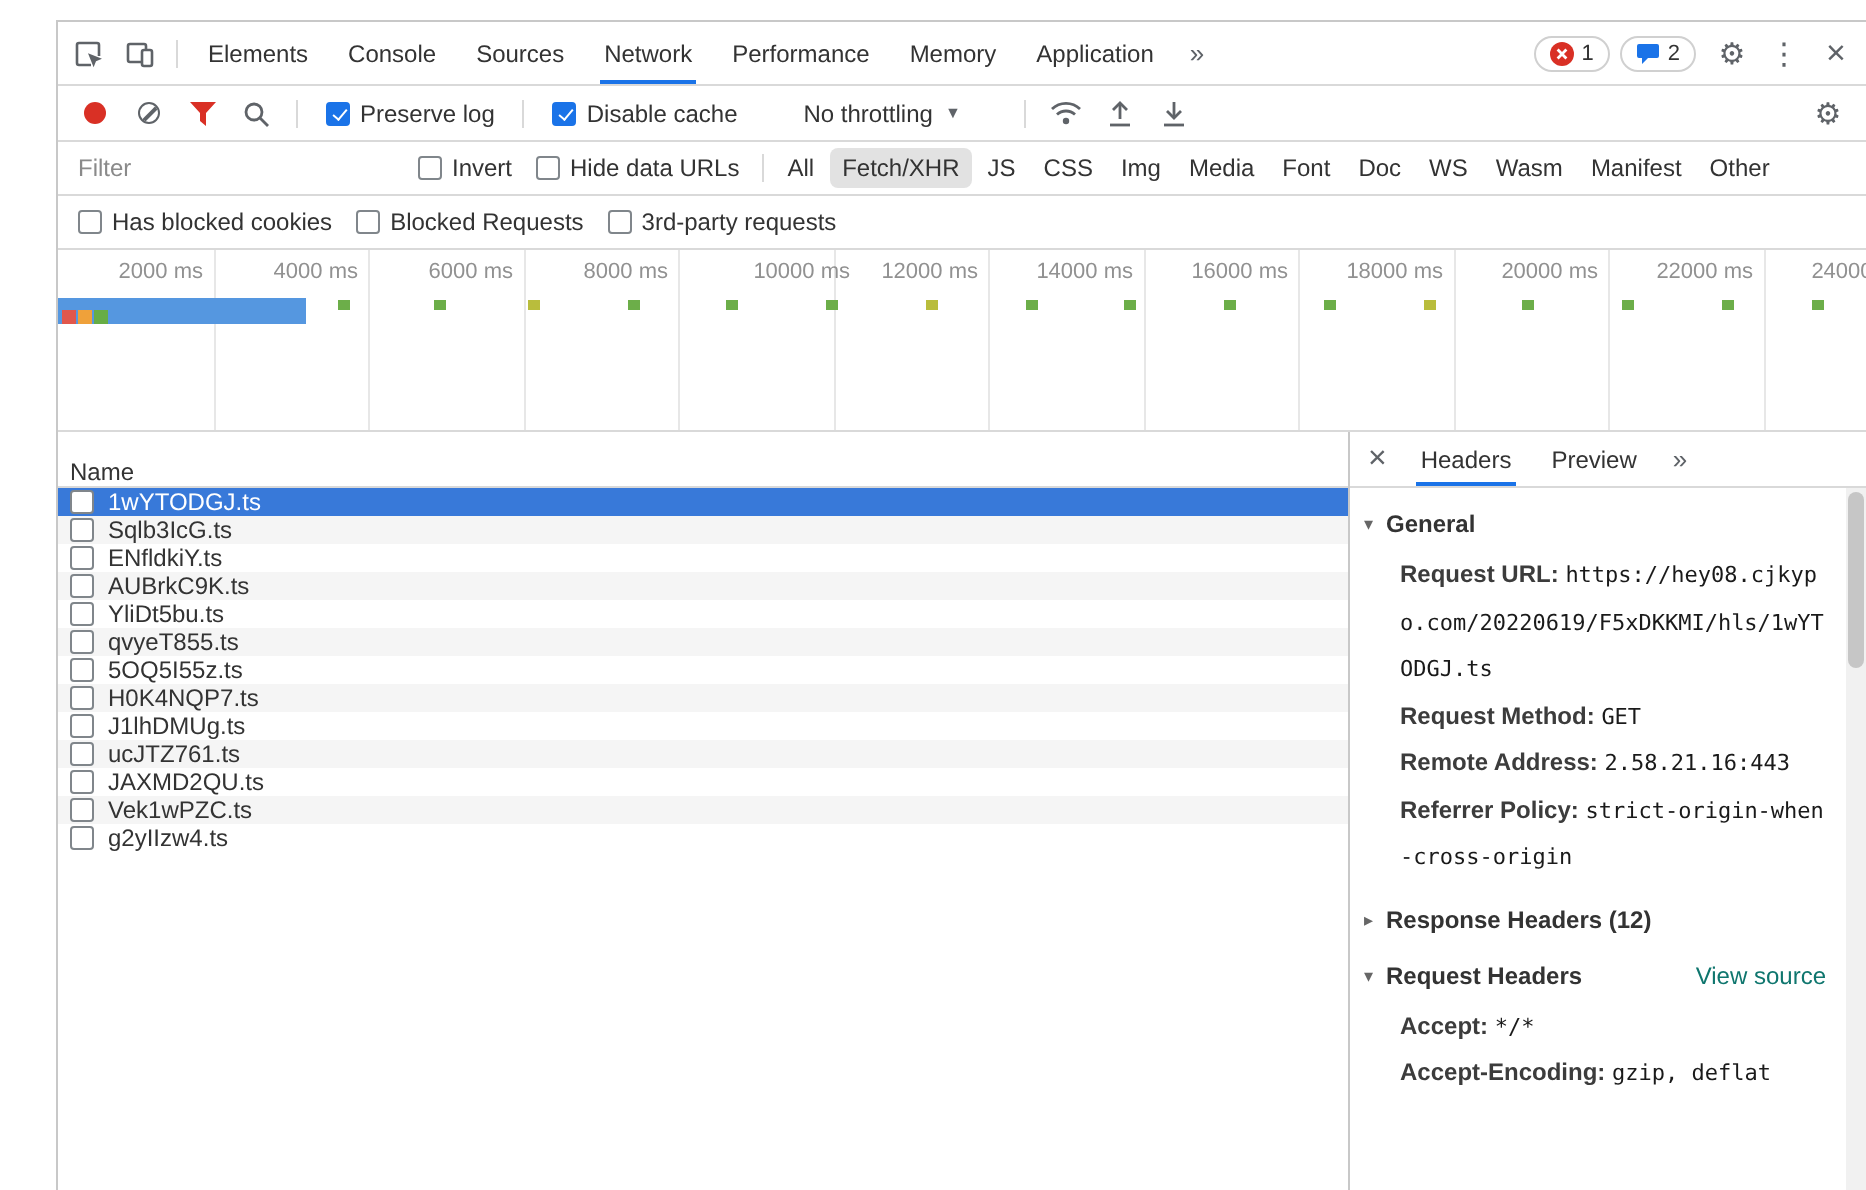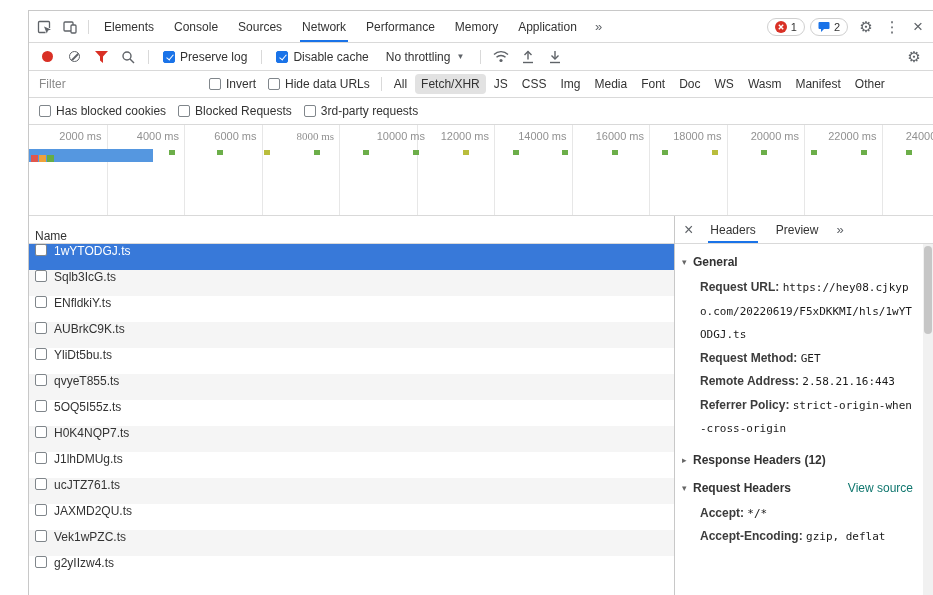--- a/index.html
+++ b/index.html
@@ -19,38 +19,38 @@
 .badge{display:flex;align-items:center;gap:4px;border:1px solid #d0d0d0;border-radius:10px;padding:2px 7px;margin-right:5px;font-size:11px;color:#333}
 .net-toolbar{height:28px;padding:0 6px;gap:3px}
 .tool{width:24px;height:22px;display:flex;align-items:center;justify-content:center;flex:none}
 .record-dot{width:11px;height:11px;border-radius:50%;background:#d93025}
 .clear-ico{width:11px;height:11px;border-radius:50%;border:1.5px solid #5f6368;position:relative;overflow:hidden}
 .clear-ico::after{content:"";position:absolute;left:-2px;top:3.8px;width:14px;height:1.5px;background:#5f6368;transform:rotate(-45deg)}
 .cb-group{display:flex;align-items:center;gap:5px;margin:0 6px;white-space:nowrap}
 .cb{width:12px;height:12px;border:1px solid #80868b;border-radius:2px;background:#fff;flex:none;position:relative;display:inline-block}
 .cb.checked{background:#1a73e8;border-color:#1a73e8}
 .cb.checked::after{content:"";position:absolute;left:3.5px;top:1px;width:3px;height:6px;border:solid #fff;border-width:0 1.8px 1.8px 0;transform:rotate(40deg)}
-.dd{display:flex;align-items:center;gap:6px;margin:0 8px;color:#333;white-space:nowrap}
+.dd{display:flex;align-items:center;gap:6px;margin:0 24px;color:#333;white-space:nowrap}
 .caret{font-size:8px;color:#5f6368}
 .filter-row,.filter-row2{height:27px;padding:0 4px}
 .filter-input{border:none;outline:none;width:170px;font-family:"Liberation Sans",sans-serif;font-size:12px;color:#333;padding:0 6px;background:transparent}
 .filter-input::placeholder{color:#8a8a8a}
 .chips{display:flex;align-items:center}
 .chip{padding:3px 6px;margin:0 1px;border-radius:4px;white-space:nowrap}
 .chip.selected{background:#e2e2e2}
 .overview{height:91px;border-bottom:1px solid #d9d9d9;position:relative;overflow:hidden}
 .gridline{position:absolute;top:0;bottom:0;width:1px;background:#e7e7e7}
 .tick-label{position:absolute;top:5px;transform:translateX(-100%);padding-right:5px;font-size:11px;color:#919191;white-space:nowrap}
 .ov-bar{position:absolute;top:24px;height:13px}
 .ov-chip{position:absolute;width:7px;height:7px;top:30px}
 .ov-mark{position:absolute;top:25px;width:6px;height:5px}
 .main{display:flex;height:380px}
 .table{flex:1;min-width:0;border-right:1px solid #c8c8c8}
 .thead{height:28px;border-bottom:1px solid #d9d9d9;display:flex;align-items:flex-end;padding-left:6px;background:#fff}
-.row{height:26px;display:flex;align-items:flex-start;gap:7px;padding-left:6px;white-space:nowrap}
+.row{height:14px;display:flex;align-items:center;gap:7px;padding-left:6px;white-space:nowrap}
 .row.stripe{background:#f5f5f5}
 .row.selected{background:#3879d9;color:#fff}
 .details{width:258px;position:relative;flex:none;background:#fff}
 .dtabs{height:28px;padding:0 2px}
 .dclose{padding:0 7px;font-size:16px;color:#5f6368}
 .close-btn{font-size:17px}
 .dcontent{position:absolute;top:28px;left:0;right:10px;bottom:0;overflow:hidden;padding-top:4px}
 .dsec{display:flex;align-items:center;height:28px;padding:0 6px 0 7px;font-weight:bold;white-space:nowrap}
 .dsec.gap{margin-top:5px}
 .dsec .tri{font-size:9px;color:#666;width:11px;flex:none;font-weight:normal}
@@ -216,21 +216,21 @@
   </div>
 
   <div class="overview">
       <div class="gridline" style="left: 77.5px;"></div>
       <div class="tick-label" style="left: 77.5px;">2000 ms</div>
       <div class="gridline" style="left: 155px;"></div>
       <div class="tick-label" style="left: 155px;">4000 ms</div>
       <div class="gridline" style="left: 232.5px;"></div>
       <div class="tick-label" style="left: 232.5px;">6000 ms</div>
       <div class="gridline" style="left: 310px;"></div>
-      <div class="tick-label" style="left: 310px; font-family: Liberation Serif, serif;">8000 ms</div>
+      <div class="tick-label" style="left: 310px;">8000 ms</div>
       <div class="gridline" style="left: 387.5px;"></div>
       <div class="tick-label" style="left: 401px;">10000 ms</div>
       <div class="gridline" style="left: 465px;"></div>
       <div class="tick-label" style="left: 465px;">12000 ms</div>
       <div class="gridline" style="left: 542.5px;"></div>
       <div class="tick-label" style="left: 542.5px;">14000 ms</div>
       <div class="gridline" style="left: 620px;"></div>
       <div class="tick-label" style="left: 620px;">16000 ms</div>
       <div class="gridline" style="left: 697.5px;"></div>
       <div class="tick-label" style="left: 697.5px;">18000 ms</div>

